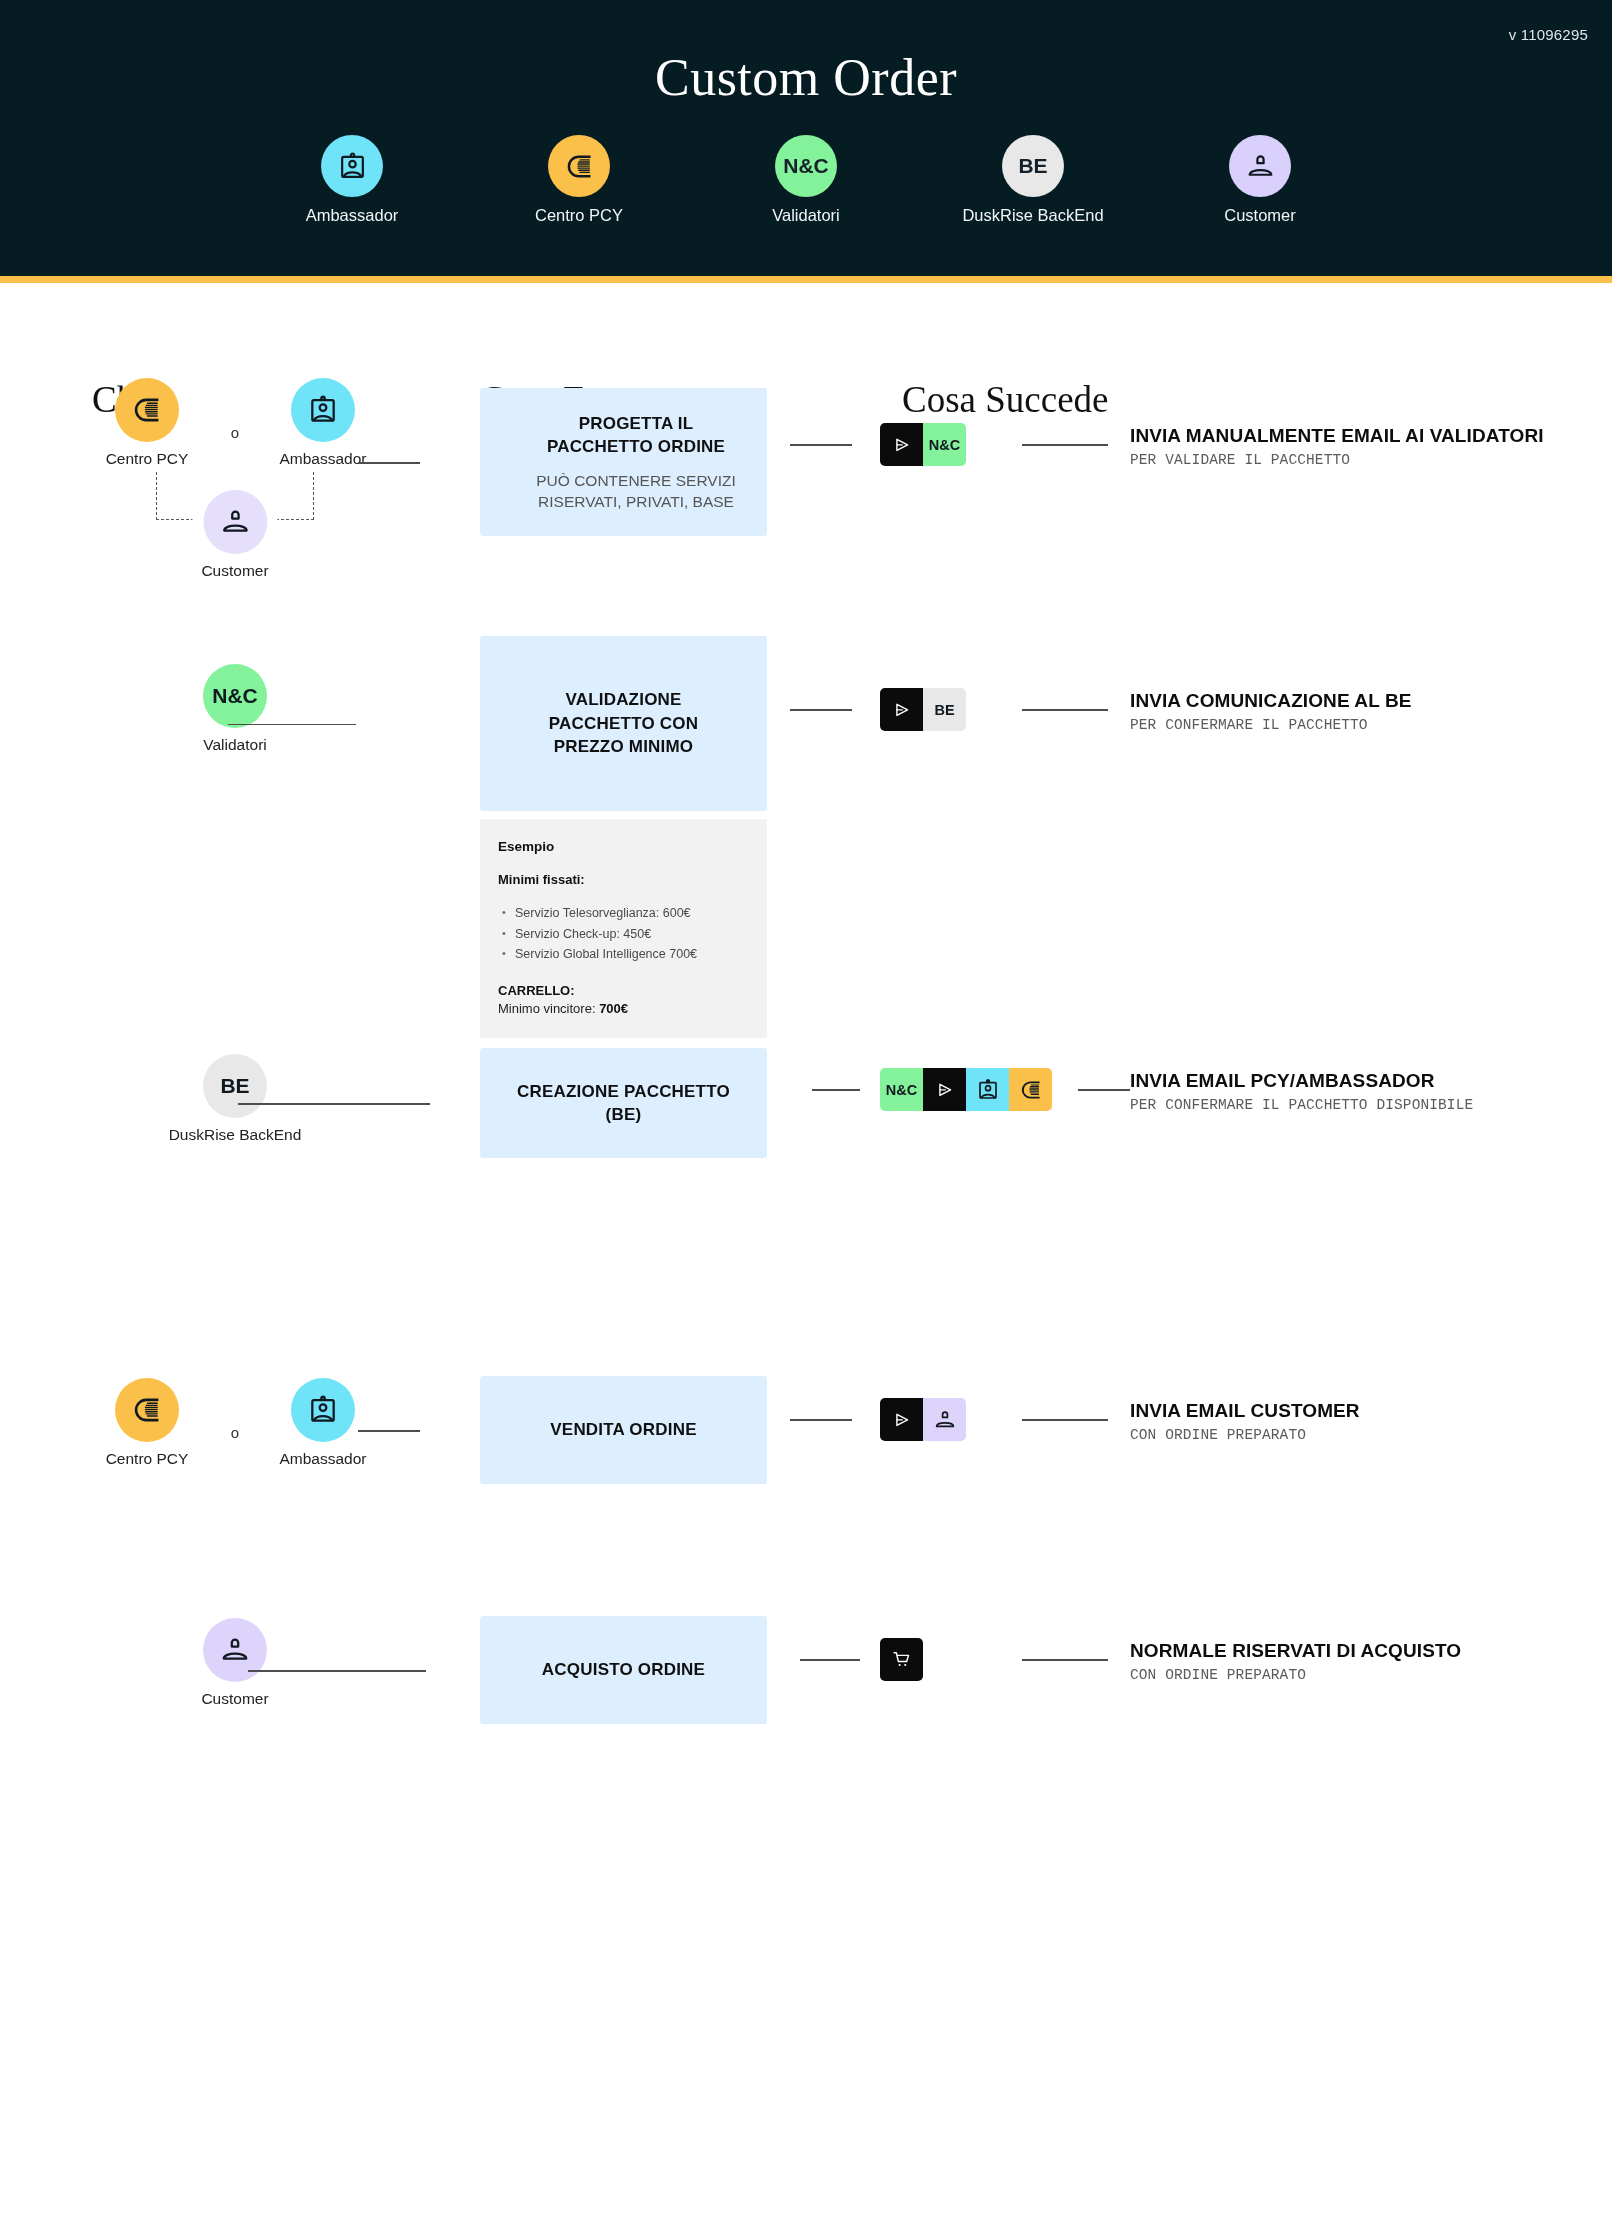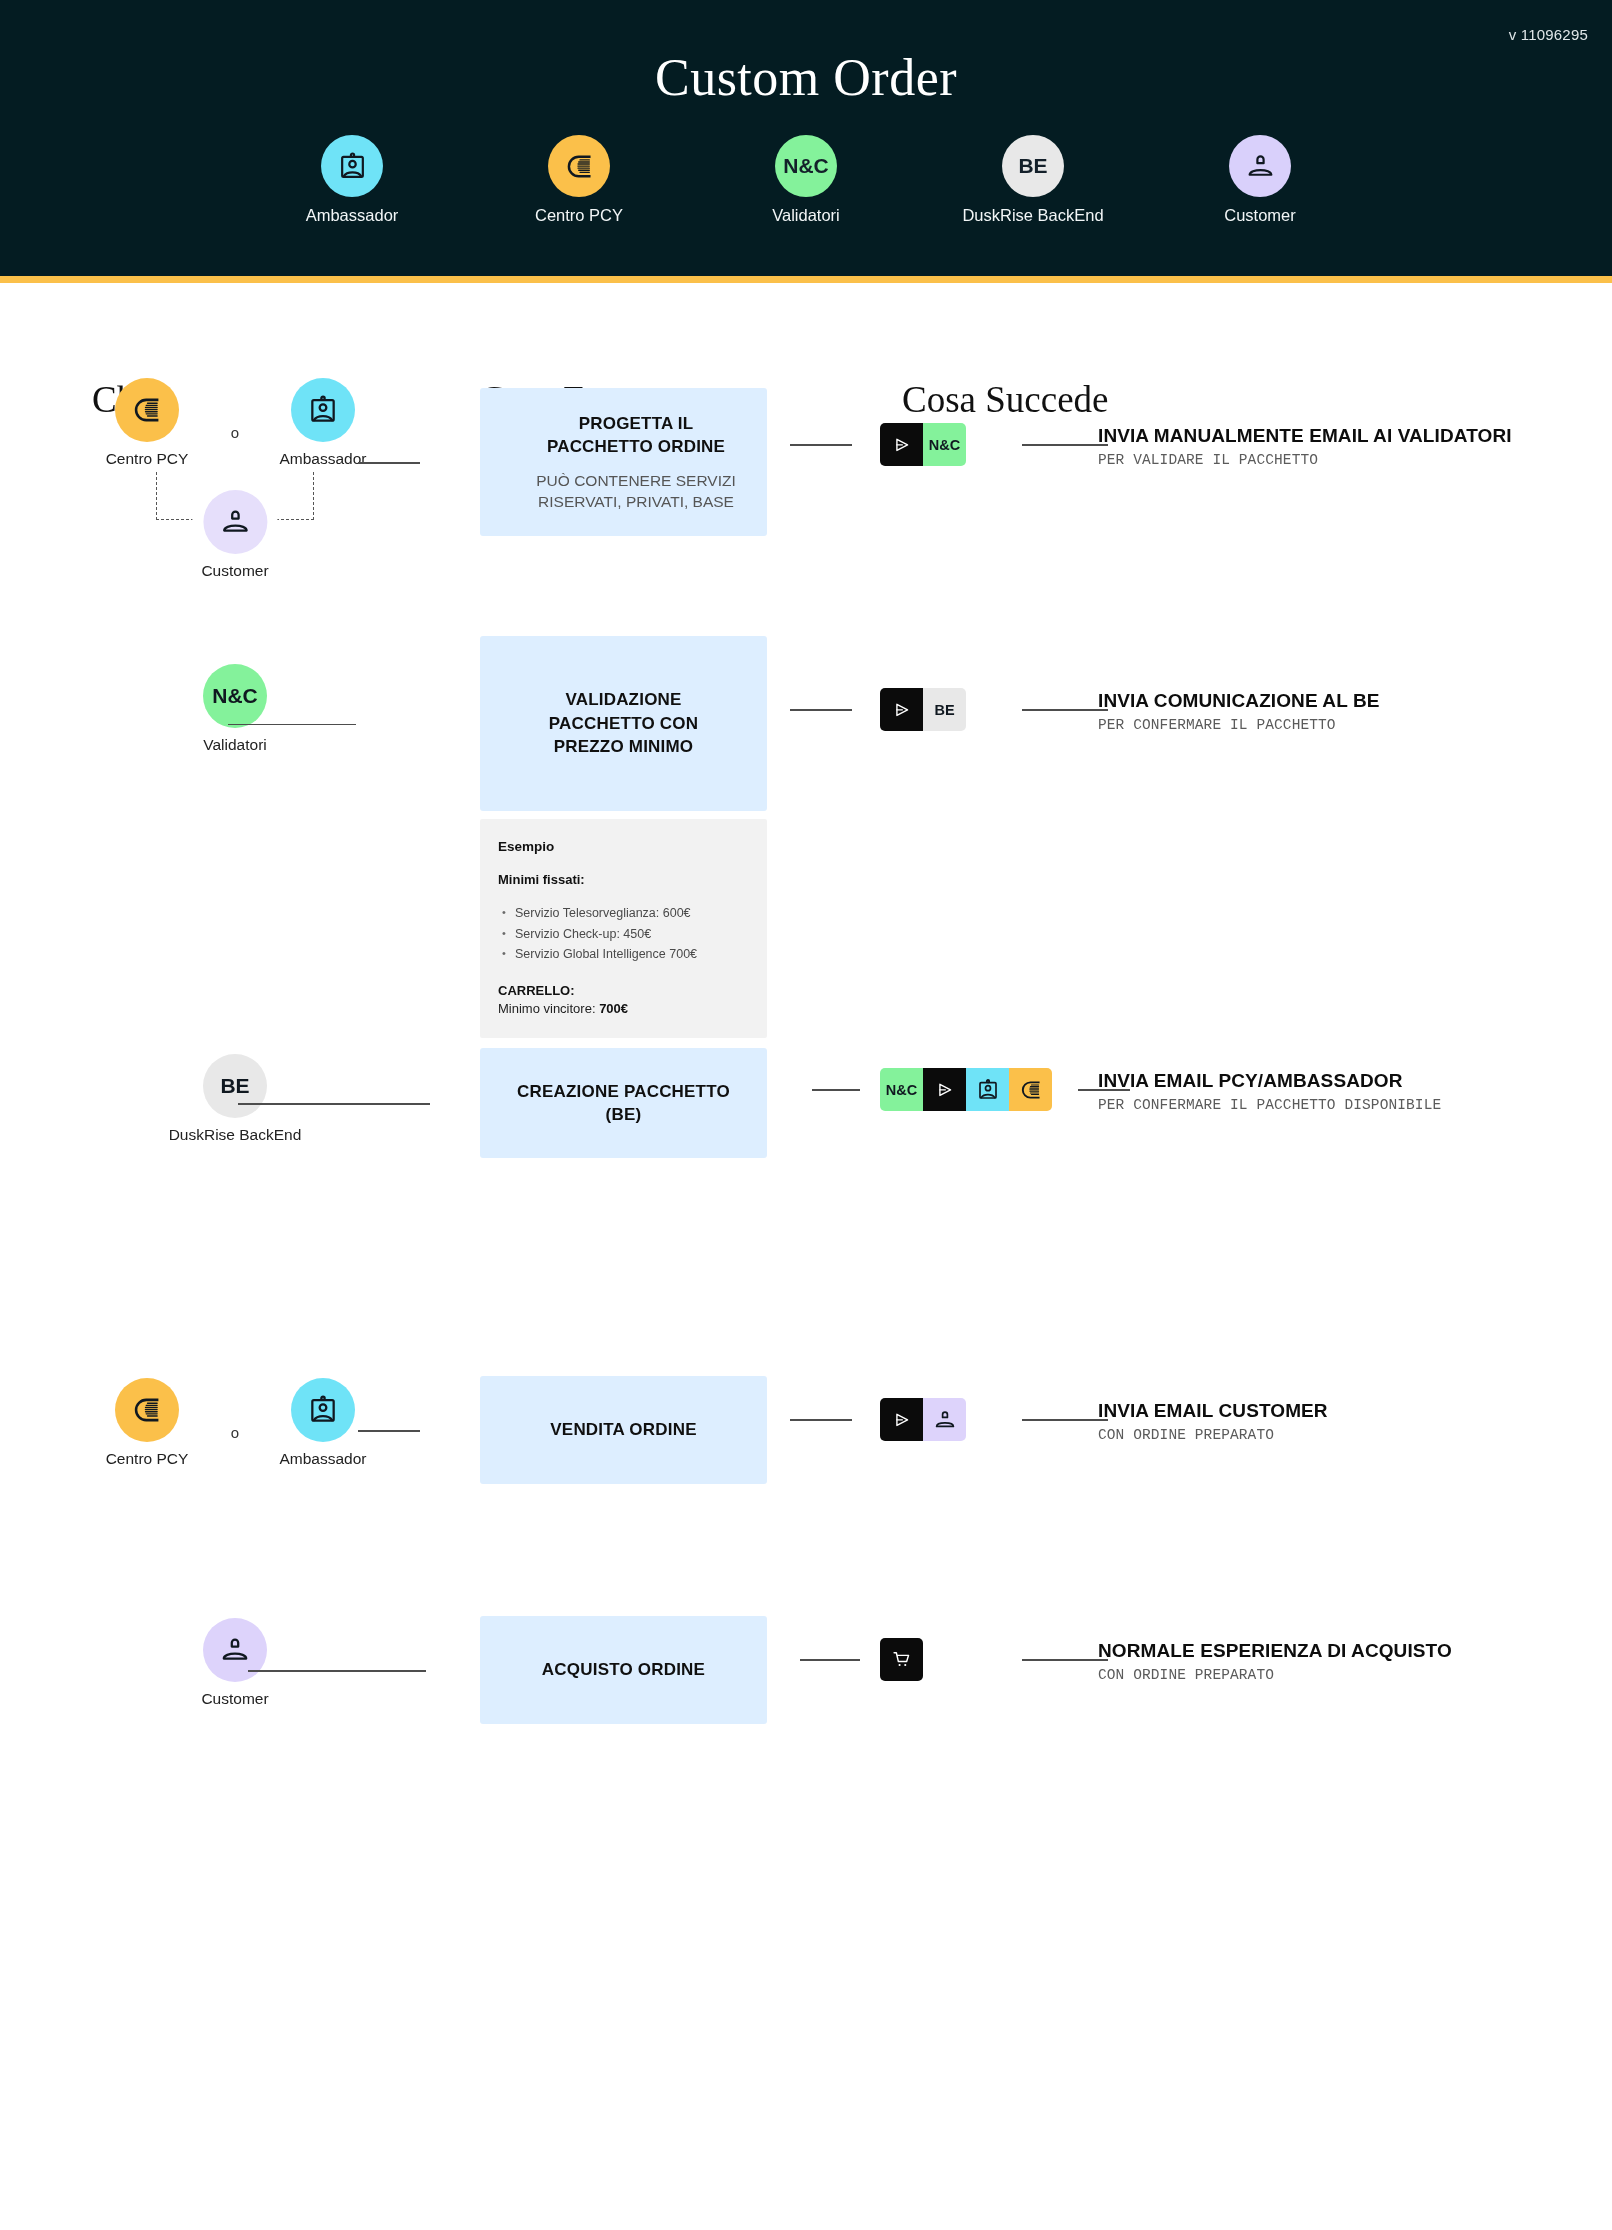--- a/index.html
+++ b/index.html
@@ -268,21 +268,21 @@
     display: flex;
     align-items: center;
     justify-content: center;
     font-size: 14.5px;
     font-weight: 700;
     color: #101820;
   }
   .chip.dark { background: #0b0b0b; }
   .outcome-text {
     position: absolute;
-    left: 1098px;
+    left: 1130px;
   }
   .out-title {
     font-size: 19px;
     font-weight: 700;
     color: #0d0d0d;
     letter-spacing: 0.1px;
     white-space: nowrap;
   }
   .out-sub {
     margin-top: 5px;
@@ -612,18 +612,18 @@
                   <path d="M3.6 4.4 H6.2 L8.6 14.6 H18.2 L20.4 7.4 H7.1" fill="none" stroke="#ffffff" stroke-width="1.7" stroke-linecap="round" stroke-linejoin="round"></path>
                   <circle cx="10" cy="18.6" r="1.25" fill="#ffffff"></circle>
                   <circle cx="16.6" cy="18.6" r="1.25" fill="#ffffff"></circle>
                 </svg>
               </span>
             </div>
           </div>
         </div>
         <div class="hline" style="left: 1022px; width: 86px; top: 53px;"></div>
         <div class="outcome-text" style="position: absolute; top: 34px;">
-          <div class="out-title">NORMALE ESPERIENZA DI ACQUISTO</div>
+          <div class="out-title">NORMALE RISERVATI DI ACQUISTO</div>
           <div class="out-sub">CON ORDINE PREPARATO</div>
         </div>
       </div>
     </div>
 </div>
 
 </body></html>

